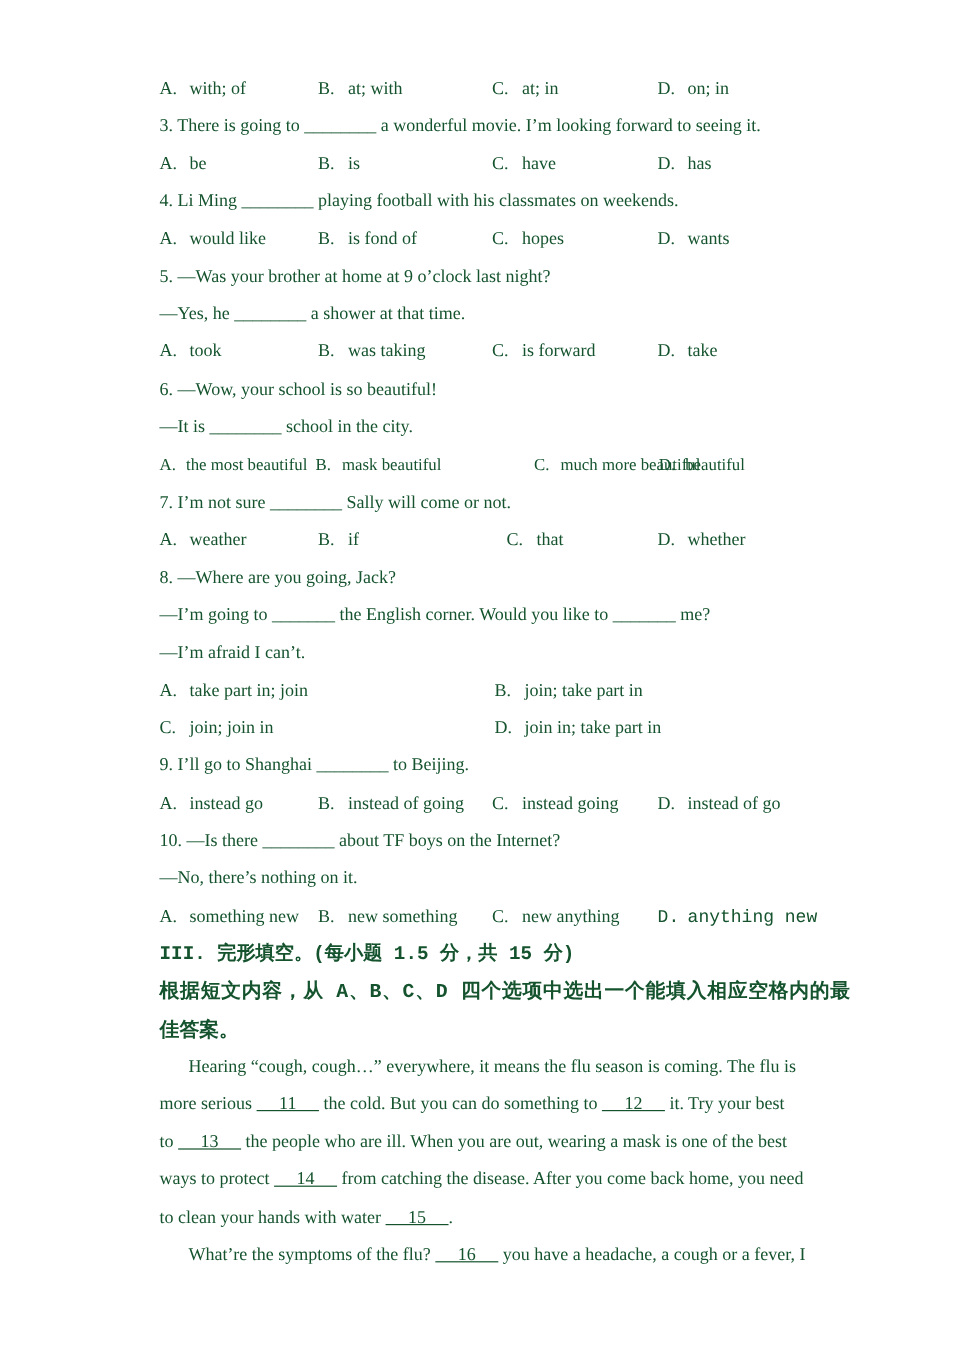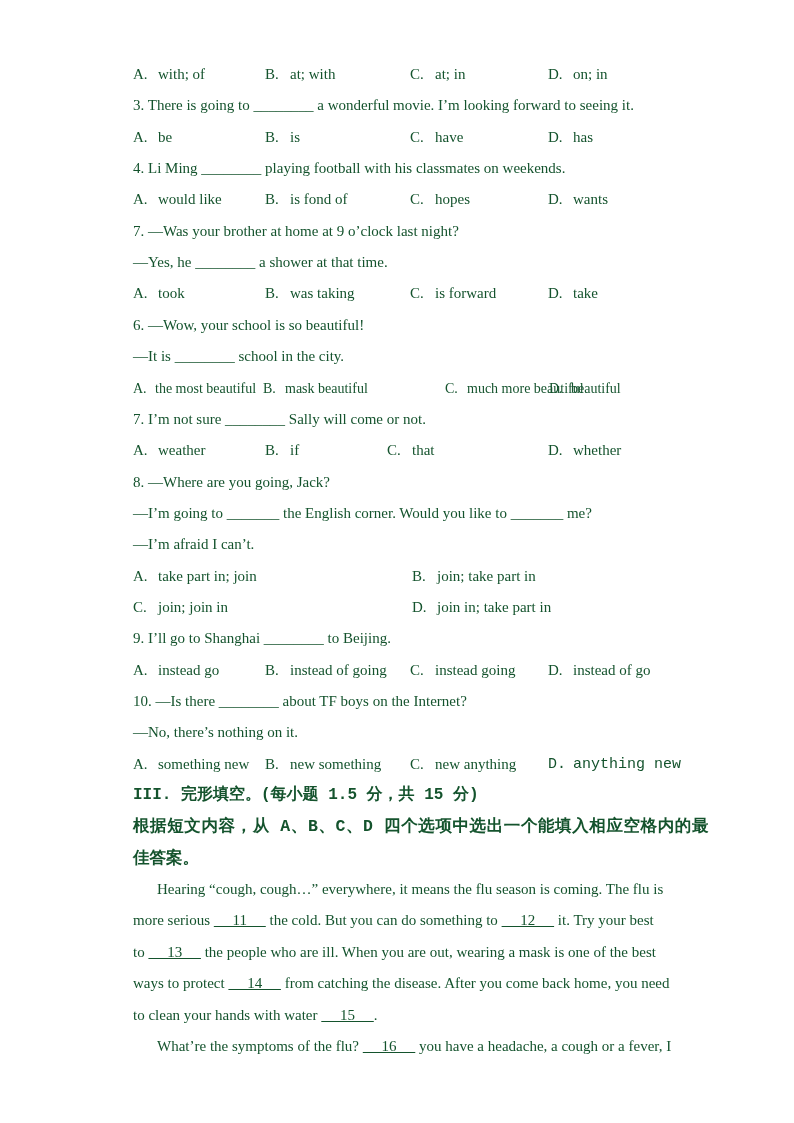--- a/index.html
+++ b/index.html
@@ -56,41 +56,41 @@
         <span class="opt" style="left: 410px;"><span class="letter">C.</span><span class="olabel">have</span></span>
         <span class="opt" style="left: 548px;"><span class="letter">D.</span><span class="olabel">has</span></span>
       </div>
       <div class="line en" style="top: 158.05px; left: 133px;">4. Li Ming ________ playing football with his classmates on weekends.</div>
       <div class="line" style="top: 189.4px;">
         <span class="opt" style="left: 133px;"><span class="letter">A.</span><span class="olabel">would like</span></span>
         <span class="opt" style="left: 265px;"><span class="letter">B.</span><span class="olabel">is fond of</span></span>
         <span class="opt" style="left: 410px;"><span class="letter">C.</span><span class="olabel">hopes</span></span>
         <span class="opt" style="left: 548px;"><span class="letter">D.</span><span class="olabel">wants</span></span>
       </div>
-      <div class="line en" style="top: 220.75px; left: 133px;">7. —Was your brother at home at 9 o’clock last night?</div>
+      <div class="line en" style="top: 220.75px; left: 133px;">5. —Was your brother at home at 9 o’clock last night?</div>
       <div class="line en" style="top: 252.1px; left: 133px;">—Yes, he ________ a shower at that time.</div>
       <div class="line" style="top: 283.45px;">
         <span class="opt" style="left: 133px;"><span class="letter">A.</span><span class="olabel">took</span></span>
         <span class="opt" style="left: 265px;"><span class="letter">B.</span><span class="olabel">was taking</span></span>
         <span class="opt" style="left: 410px;"><span class="letter">C.</span><span class="olabel">is forward</span></span>
         <span class="opt" style="left: 548px;"><span class="letter">D.</span><span class="olabel">take</span></span>
       </div>
       <div class="line en" style="top: 314.8px; left: 133px;">6. —Wow, your school is so beautiful!</div>
       <div class="line en" style="top: 346.15px; left: 133px;">—It is ________ school in the city.</div>
       <div class="line" style="top: 377.5px;">
         <span class="opt small" style="left: 133px;"><span class="letter">A.</span><span class="olabel">the most beautiful</span></span>
         <span class="opt small" style="left: 263px;"><span class="letter">B.</span><span class="olabel">mask beautiful</span></span>
         <span class="opt small" style="left: 405px; margin-left: 40px;"><span class="letter">C.</span><span class="olabel">much more beautiful</span></span>
         <span class="opt small" style="left: 549px;"><span class="letter">D.</span><span class="olabel">beautiful</span></span>
       </div>
       <div class="line en" style="top: 408.85px; left: 133px;">7. I’m not sure ________ Sally will come or not.</div>
       <div class="line" style="top: 440.2px;">
         <span class="opt" style="left: 133px;"><span class="letter">A.</span><span class="olabel">weather</span></span>
         <span class="opt" style="left: 265px;"><span class="letter">B.</span><span class="olabel">if</span></span>
-        <span class="opt" style="left: 387px;"><span class="letter">C.</span><span class="olabel">that</span></span>
+        <span class="opt" style="left: 422px;"><span class="letter">C.</span><span class="olabel">that</span></span>
         <span class="opt" style="left: 548px;"><span class="letter">D.</span><span class="olabel">whether</span></span>
       </div>
       <div class="line en" style="top: 471.55px; left: 133px;">8. —Where are you going, Jack?</div>
       <div class="line en" style="top: 502.9px; left: 133px;">—I’m going to _______ the English corner. Would you like to _______ me?</div>
       <div class="line en" style="top: 534.25px; left: 133px;">—I’m afraid I can’t.</div>
       <div class="line" style="top: 565.6px;">
         <span class="opt" style="left: 133px;"><span class="letter">A.</span><span class="olabel">take part in; join</span></span>
         <span class="opt" style="left: 412px;"><span class="letter">B.</span><span class="olabel">join; take part in</span></span>
       </div>
       <div class="line" style="top: 596.95px;">

